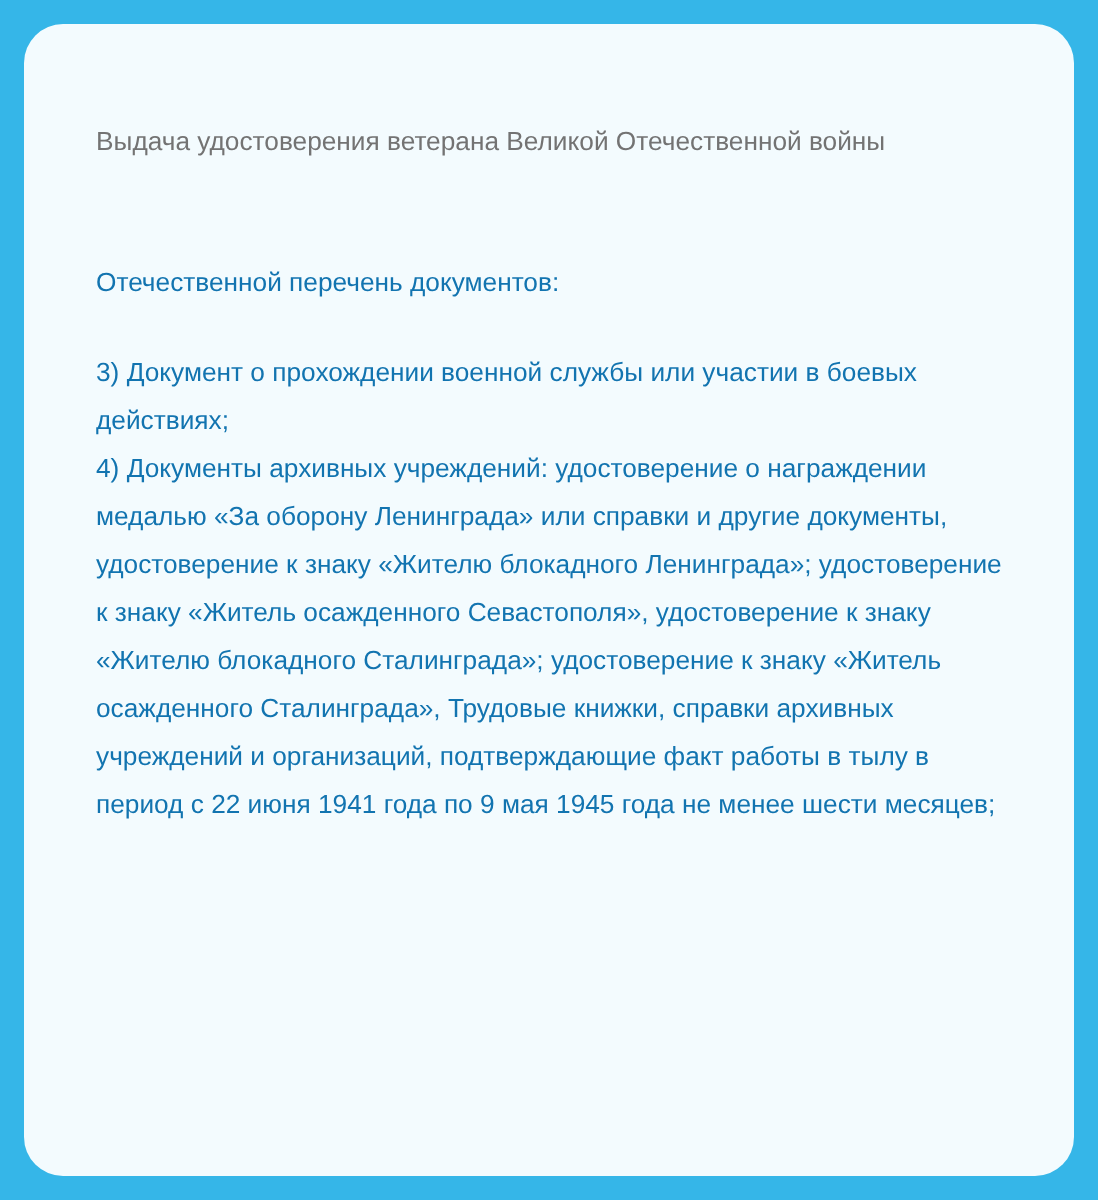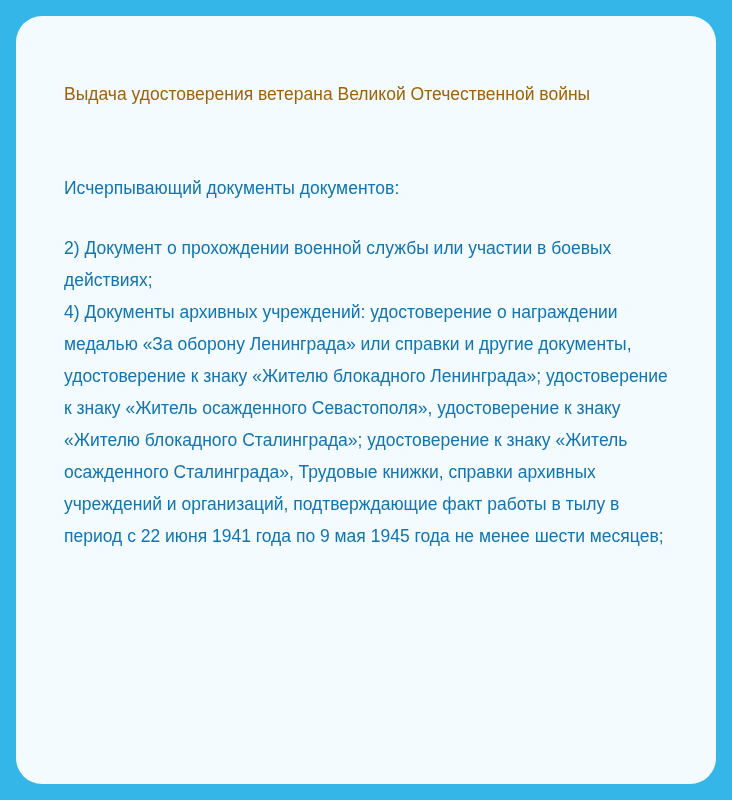--- a/index.html
+++ b/index.html
@@ -23,21 +23,21 @@
     border-radius: 26px;
     box-sizing: border-box;
   }
   .content {
     position: absolute;
     left: 48px;
     top: 62px;
     width: 604px;
   }
   .title {
-    color: #a16207;
+    color: #737373;
     font-size: 17.5px;
     line-height: 32px;
     font-weight: normal;
     margin: 0 0 0 0;
     max-width: 590px;
   }
   .subtitle {
     color: #1274b0;
     font-size: 17.5px;
     line-height: 32px;
@@ -55,19 +55,19 @@
     margin: 0;
     padding: 0;
   }
 </style>
 </head>
 <body>
 
 <div class="card">
   <div class="content">
     <p class="title">Выдача удостоверения ветерана Великой Отечественной войны</p>
-    <p class="subtitle">Исчерпывающий документы документов:</p>
+    <p class="subtitle">Отечественной перечень документов:</p>
     <ul class="list">
-      <li>2) Документ о прохождении военной службы или участии в боевых действиях;</li>
+      <li>3) Документ о прохождении военной службы или участии в боевых действиях;</li>
       <li>4) Документы архивных учреждений: удостоверение о награждении медалью «За оборону Ленинграда» или справки и другие документы, удостоверение к знаку «Жителю блокадного Ленинграда»; удостоверение к знаку «Житель осажденного Севастополя», удостоверение к знаку «Жителю блокадного Сталинграда»; удостоверение к знаку «Житель осажденного Сталинграда», Трудовые книжки, справки архивных учреждений и организаций, подтверждающие факт работы в тылу в период с 22 июня 1941 года по 9 мая 1945 года не менее шести месяцев;</li>
     </ul>
   </div>
 </div>
 
 </body></html>

